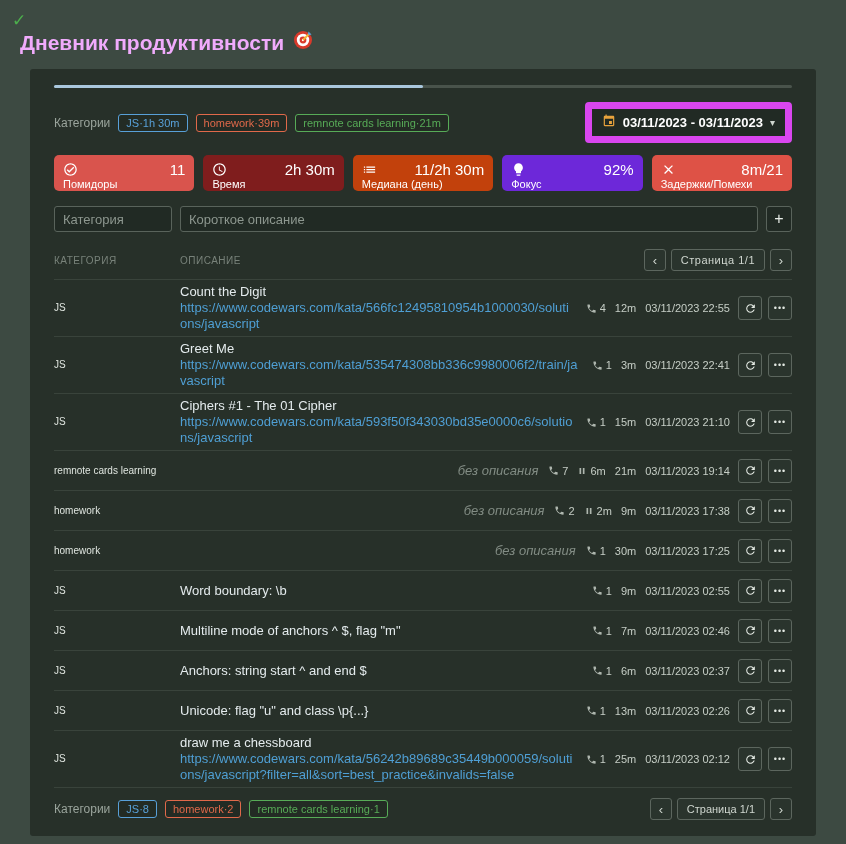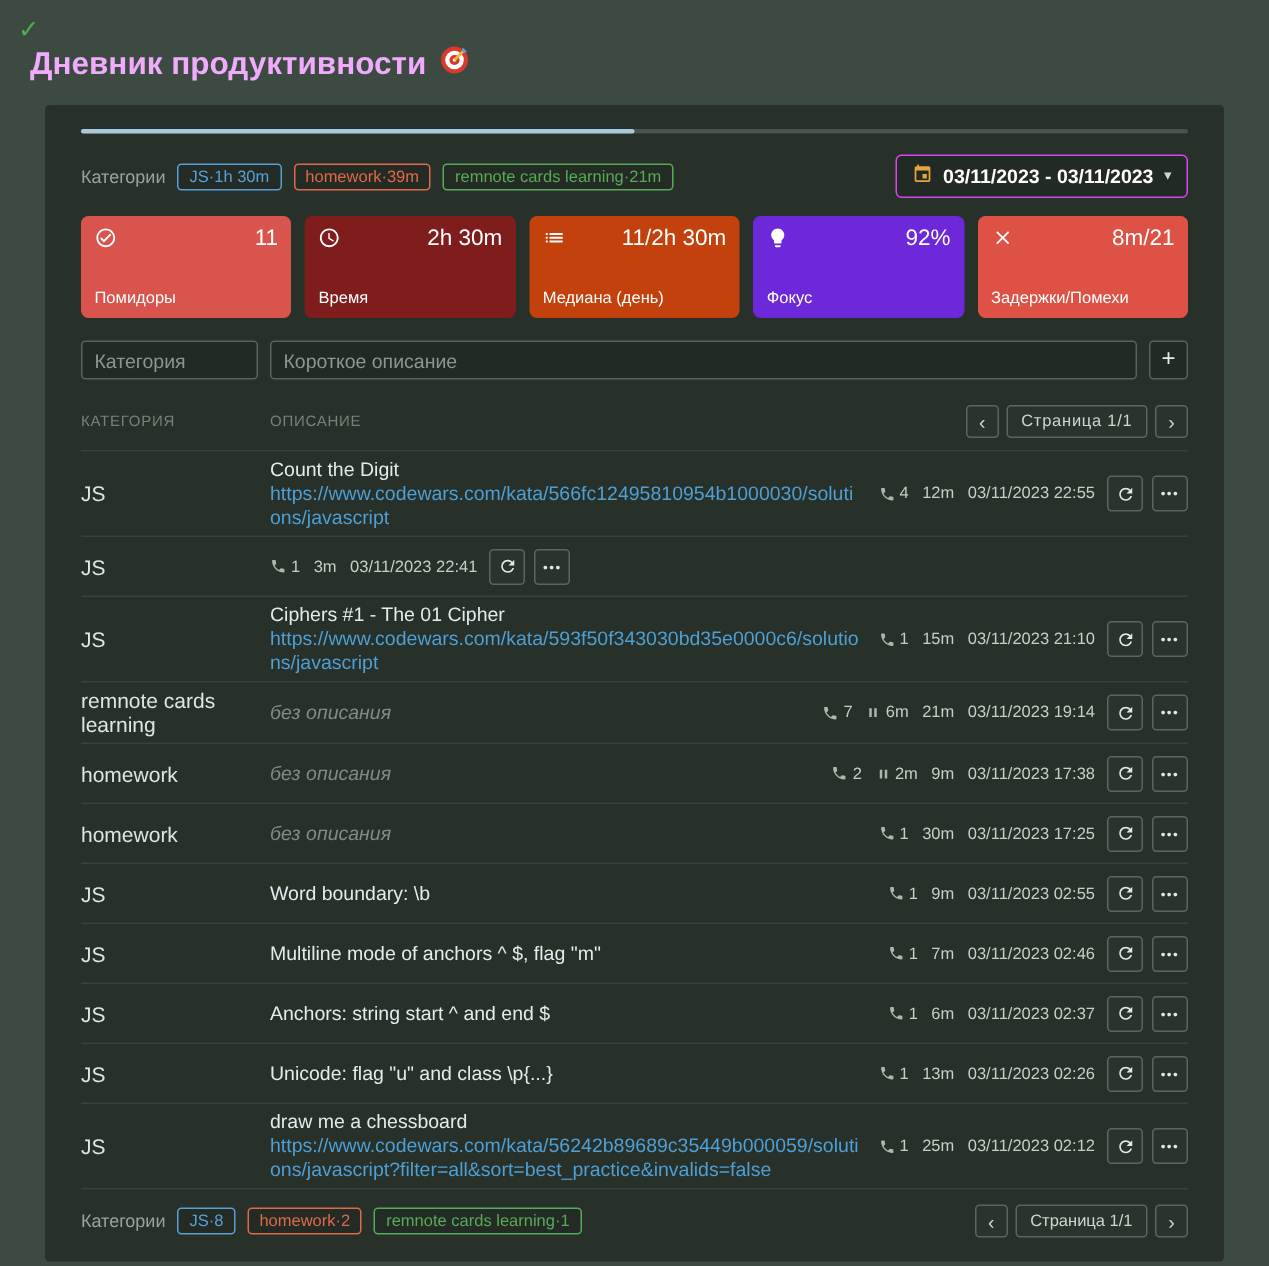--- a/index.html
+++ b/index.html
@@ -15,26 +15,26 @@
   .page-title { display:flex; align-items:center; gap:9px; margin:30px 30px 14px 20px; color:#f0abfc; font-size:21px; font-weight:700; }
   .panel { margin:0 30px; background:#273029; padding:12px 24px 16px; border-radius:3px; }
 
   .progress { height:3px; background:#49534b; border-radius:2px; margin:4px 0 14px; }
   .progress-fill { height:100%; background:#a9c7dd; border-radius:2px; }
 
   .filter-row { display:flex; align-items:center; gap:8px; margin-bottom:12px; }
   .lbl { color:#9aa49c; font-size:12px; }
   .chip { border:1px solid; border-radius:3px; padding:2px 7px; font-size:11px; background:rgba(0,0,0,0.10); cursor:pointer; white-space:nowrap; }
 
-  .date-btn { margin-left:auto; display:flex; align-items:center; gap:7px; border:1px solid #d946ef; border-radius:4px;
+  .date-btn { margin-left:auto; display:flex; align-items:center; gap:7px; border:7px solid #d946ef; border-radius:4px;
     background:#212a24; padding:5px 10px; color:#fff; font-size:13px; font-weight:700; cursor:pointer; font-family:inherit; }
   .caret { font-size:10px; color:#cfd6cf; }
 
   .cards { display:flex; gap:9px; margin-bottom:15px; }
-  .card { flex:1; border-radius:5px; padding:7px 9px; color:#fff; display:flex; flex-direction:column; height:68px; }
+  .card { flex:1; border-radius:5px; padding:7px 9px; color:#fff; display:flex; flex-direction:column; height:36px; }
   .card-top { display:flex; justify-content:space-between; align-items:flex-start; }
   .card-icon svg { display:block; }
   .card-value { font-size:15px; line-height:16px; }
   .card-label { margin-top:auto; text-align:left; font-size:11px; }
 
   .entry-row { display:flex; gap:8px; margin-bottom:15px; }
   input { background:#212a24; border:1px solid #59635b; border-radius:3px; color:#e7ece7; font-size:13px;
     padding:4px 8px; height:26px; font-family:inherit; outline:none; }
   input::placeholder { color:#8d978f; }
   .cat-input { width:118px; }
@@ -46,25 +46,25 @@
   .th-cat { width:126px; flex-shrink:0; }
   .th-desc { flex:1; }
   .pagination { display:flex; gap:5px; align-items:center; margin-left:auto; }
   .pg-btn { width:22px; height:22px; border:1px solid #5c665e; border-radius:3px; background:#2a342d; color:#cfd6cf;
     display:flex; align-items:center; justify-content:center; font-size:13px; cursor:pointer; padding:0; font-family:inherit; }
   .pg-label { height:22px; display:flex; align-items:center; padding:0 9px; border:1px solid #5c665e; border-radius:3px;
     background:#2a342d; color:#cfd6cf; font-size:11px; white-space:nowrap; }
 
   #rows { border-top:1px solid #39433b; }
   .t-row { display:flex; align-items:center; border-bottom:1px solid #39433b; padding:4px 0; min-height:40px; }
-  .col-cat { width:118px; margin-right:8px; flex-shrink:0; color:#dfe5df; font-size:14px; line-height:16px; }
+  .col-cat { width:118px; margin-right:8px; flex-shrink:0; color:#dfe5df; font-size:10px; line-height:16px; }
   .col-desc { flex:1; min-width:0; margin-right:10px; font-size:13px; line-height:16px; }
   .desc-title { color:#e4ebed; }
   .desc-link { color:#4f9fd4; text-decoration:none; word-break:break-all; display:block; }
-  .desc-empty { color:#828c84; font-style:italic; }
+  .desc-empty { color:#828c84; font-style:italic;text-align:right; }
   .col-stats { display:flex; align-items:center; gap:9px; flex-shrink:0; color:#c6cec6; font-size:11px; margin-right:8px; white-space:nowrap; }
   .stat-group { display:flex; align-items:center; gap:3px; }
   .stat-icon { color:#aeb6ae; display:flex; align-items:center; }
   .col-actions { display:flex; gap:6px; flex-shrink:0; }
   .icon-btn { width:24px; height:24px; border:1px solid #5c665e; border-radius:3px; background:#2a342d; color:#e2e8e2;
     display:flex; align-items:center; justify-content:center; cursor:pointer; padding:0; font-family:inherit; }
   .icon-btn.dots { font-size:9px; letter-spacing:1px; }
 
   .footer-row { display:flex; align-items:center; gap:8px; margin-top:10px; }
 </style>
@@ -211,20 +211,25 @@
                 <path d="M17.65 6.35C16.2 4.9 14.21 4 12 4c-4.42 0-7.99 3.58-7.99 8s3.57 8 7.99 8c3.73 0 6.84-2.55 7.73-6h-2.08c-.82 2.33-3.04 4-5.65 4-3.31 0-6-2.69-6-6s2.69-6 6-6c1.66 0 3.14.69 4.22 1.78L13 11h7V4l-2.35 2.35z"></path>
               </svg>
           </span>
         </button>
         <button class="icon-btn dots">•••</button>
       </div>
     </div>
 
     <div class="t-row">
       <div class="col-cat">JS</div>
+      <div class="col-desc">
+        <div class="desc-title">Greet Me</div>
+        <a class="desc-link" href="#">https://www.codewars.com/kata/535474308bb336c9980006f2/train/javascript</a>
+
+      </div>
       <div class="col-stats">
         <span class="stat-group">
           <span class="stat-icon">
             <svg width="11" height="11" viewBox="0 0 24 24" fill="currentColor">
                 <path d="M6.62 10.79c1.44 2.83 3.76 5.14 6.59 6.59l2.2-2.2c.27-.27.67-.36 1.02-.24 1.12.37 2.33.57 3.57.57.55 0 1 .45 1 1V20c0 .55-.45 1-1 1-9.39 0-17-7.61-17-17 0-.55.45-1 1-1h3.5c.55 0 1 .45 1 1 0 1.25.2 2.45.57 3.57.11.35.03.74-.25 1.02l-2.2 2.2z"></path>
               </svg>
           </span>
           <span>1</span>
         </span>
 

